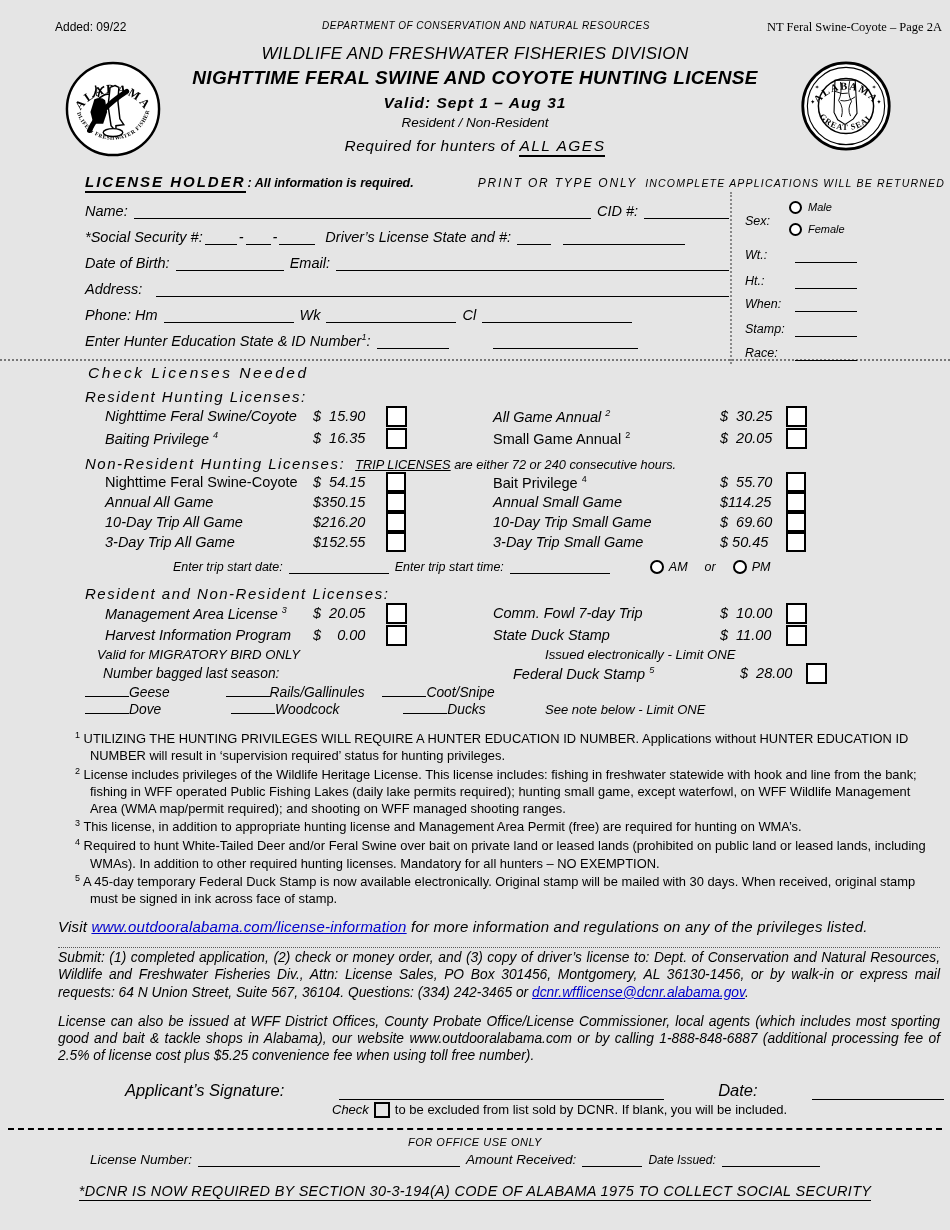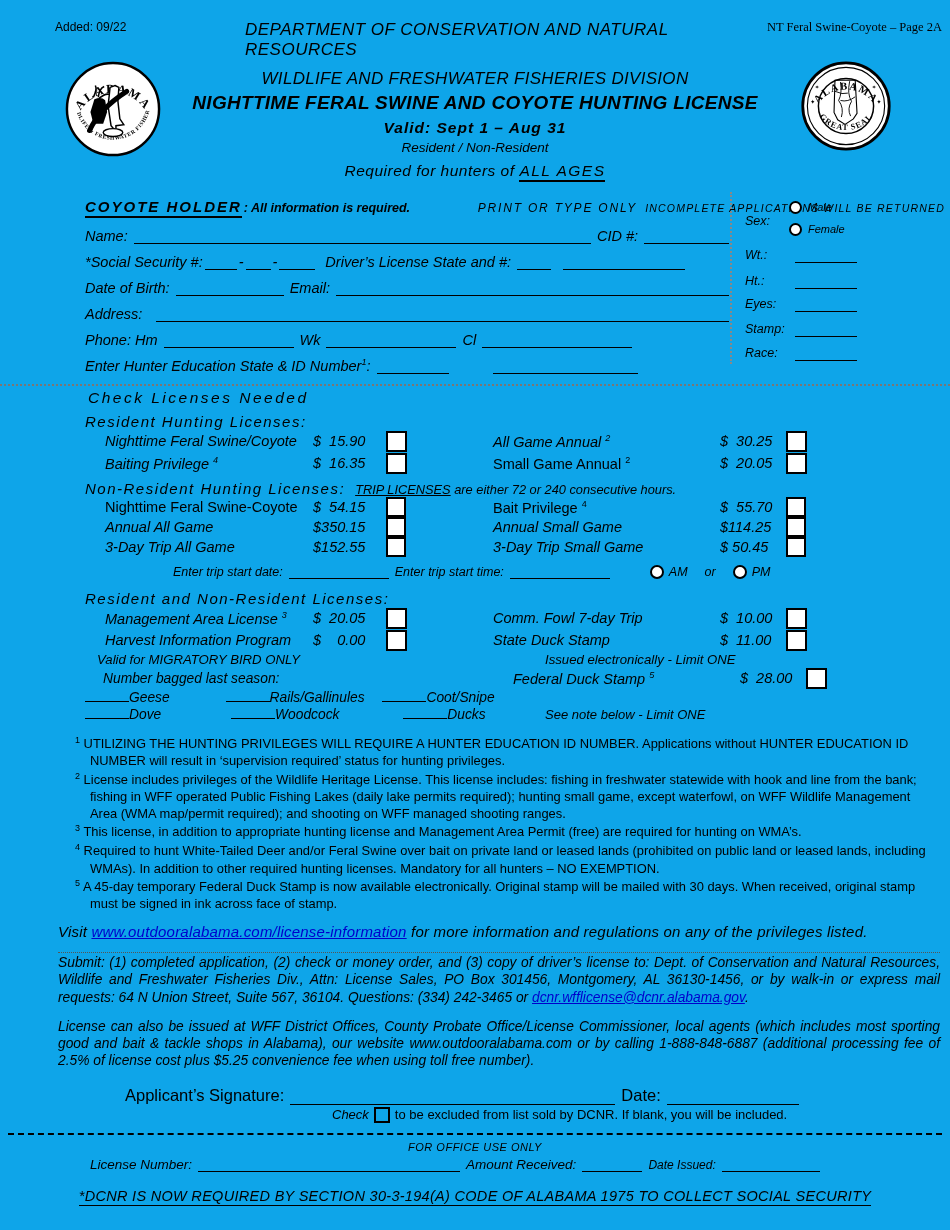--- a/index.html
+++ b/index.html
@@ -1,25 +1,25 @@
 <!DOCTYPE html>
 <html><head>
 <meta charset="utf-8">
 <style>
   * { margin:0; padding:0; box-sizing:border-box; }
   html,body { background:#fff; }
   body { width:950px; font-family:"Liberation Sans",sans-serif; color:#000; }
-  .page { position:relative; width:950px; height:1230px; overflow:hidden; background:#0ea5e9; padding-top:20px; }
+  .page { position:relative; width:950px; height:1230px; overflow:hidden; background:#e5e5e5; padding-top:20px; }
   .it { font-style:italic; }
   .up { font-style:normal; }
 
   
   .meta { display:flex; align-items:flex-start; padding:0 8px 0 55px; }
   .meta-left { width:190px; font-size:12px; }
-  .meta-center { flex:1; text-align:left; font-size:17px; letter-spacing:.5px; }
+  .meta-center { flex:1; text-align:center; font-size:10px; letter-spacing:.5px; }
   .meta-right { width:215px; text-align:right; font-family:"Liberation Serif",serif; font-size:12.5px; }
 
   
   .titles { text-align:center; }
   .t-division { margin-top:9px; font-size:17px; font-style:italic; letter-spacing:.3px; }
   .t-license  { margin-top:3px; font-size:19px; font-style:italic; font-weight:bold; letter-spacing:.3px; }
   .t-valid    { margin-top:5px; font-size:15.5px; font-style:italic; font-weight:bold; letter-spacing:1px; }
   .t-res      { margin-top:3px; font-size:13.5px; font-style:italic; }
   .t-req      { margin-top:7px; font-size:15.5px; font-style:italic; letter-spacing:.5px; }
   .t-req .emph { border-bottom:2px solid #000; letter-spacing:1.5px; padding-bottom:1px; }
@@ -86,21 +86,21 @@
   .fns { margin:12px 12px 0 75px; font-size:12.9px; line-height:1.3; }
   .fn { padding-left:15px; text-indent:-15px; margin-top:1px; }
 
   
   .visit { margin:10px 12px 0 58px; font-size:15px; font-style:italic; letter-spacing:.2px; }
   a.lnk { color:#0000cc; text-decoration:underline; cursor:pointer; }
   .para { margin:12px 10px 0 58px; font-size:13.8px; font-style:italic; text-align:justify; line-height:1.25; }
   .para-submit { border-top:1.5px dotted #555; padding-top:1px; }
 
   
-  .sigrow { display:flex; align-items:flex-end; margin:16px 0 0 125px; font-size:16.5px; white-space:nowrap; }
+  .sigrow { display:flex; align-items:flex-end; margin:16px 0 0 125px; font-size:16.5px; font-style:italic; white-space:nowrap;justify-content:space-between; }
   .checkrow { display:flex; align-items:center; margin:2px 0 0 332px; font-size:13px; }
   .cb-sm { display:inline-block; width:16px; height:16px; border:2px solid #000; margin:0 5px; }
 
   
   .dash { border-top:2px dashed #000; margin:10px 8px 0 8px; }
   .office-head { text-align:center; margin-top:6px; font-size:11px; font-style:italic; letter-spacing:.5px; }
   .officerow { display:flex; align-items:flex-end; margin:4px 0 0 90px; font-size:13.5px; font-style:italic; white-space:nowrap; }
   .officerow .line { height:13px; }
 
   
@@ -162,21 +162,21 @@
     <text x="11" y="48" font-size="7">✦</text>
       <text x="83" y="48" font-size="7">✦</text>
     <text x="16" y="32" font-size="6">✦</text>
       <text x="78" y="32" font-size="6">✦</text>
     <path d="M38,22 l22,0 2,36 -4,6 -9,6 -8,-5 -4,-8 z" fill="none" stroke="#000" stroke-width="1.2"></path>
     <path d="M44,24 q2,12 -2,20 q6,8 3,18 M54,23 q-3,14 2,22 q-5,8 -1,16 M38,34 q8,4 14,2 M60,40 q-8,6 -16,4" fill="none" stroke="#000" stroke-width="1"></path>
   </svg>
 
   <div class="lh">
     <div class="lh-head">
-      <span class="lh-title">COYOTE HOLDER</span>
+      <span class="lh-title">LICENSE HOLDER</span>
       <span class="lh-note">:  All information is required.</span>
       <span class="lh-print"><span>PRINT OR TYPE ONLY</span><span class="lh-print2">INCOMPLETE APPLICATIONS WILL BE RETURNED</span></span>
     </div>
 
     <div class="fields">
       <div class="frow">
         <span class="lbl">Name:</span>
         <span class="line grow"></span>
         <span class="lbl">CID #:</span>
         <span class="line" style="width:85px"></span>
@@ -218,21 +218,21 @@
 
   <div class="vdots"></div>
   <div class="side">
     <div class="side-row" style="top:16px">Sex:</div>
     <div class="side-row" style="left:52px;top:2px"><span class="radio radio-sm"></span><span class="sex-lbl">Male</span></div>
     <div class="side-row" style="left:52px;top:24px"><span class="radio radio-sm"></span><span class="sex-lbl">Female</span></div>
     <div class="side-row" style="top:50px">Wt.:</div>
       <div class="side-row" style="left:58px;top:50px"><span class="line"></span></div>
     <div class="side-row" style="top:76px">Ht.:</div>
       <div class="side-row" style="left:58px;top:76px"><span class="line"></span></div>
-    <div class="side-row" style="top:99px">Eyes:</div>
+    <div class="side-row" style="top:99px">When:</div>
       <div class="side-row" style="left:58px;top:99px"><span class="line"></span></div>
     <div class="side-row" style="top:124px">Stamp:</div>
       <div class="side-row" style="left:58px;top:124px"><span class="line"></span></div>
     <div class="side-row" style="top:148px">Race:</div>
       <div class="side-row" style="left:58px;top:148px"><span class="line"></span></div>
   </div>
 
   <div class="hdots"></div>
   <div class="chk-head">Check Licenses Needed</div>
 
@@ -267,20 +267,28 @@
       <span class="c-lab2 up"><span>Bait Privilege</span> <sup>4</sup></span>
       <span class="c-pr2">$  55.70</span>
       <span class="c-cb2"><span class="cb cb-t"></span></span>
     </div>
     <div class="lrow lrow-t">
       <span class="c-lab"><span>Annual All Game</span></span>
       <span class="c-pr">$350.15</span>
       <span class="c-cb"><span class="cb cb-t"></span></span>
       <span class="c-lab2"><span>Annual Small Game</span></span>
       <span class="c-pr2">$114.25</span>
+      <span class="c-cb2"><span class="cb cb-t"></span></span>
+    </div>
+    <div class="lrow lrow-t">
+      <span class="c-lab"><span>10-Day Trip All Game</span></span>
+      <span class="c-pr">$216.20</span>
+      <span class="c-cb"><span class="cb cb-t"></span></span>
+      <span class="c-lab2"><span>10-Day Trip Small Game</span></span>
+      <span class="c-pr2">$  69.60</span>
       <span class="c-cb2"><span class="cb cb-t"></span></span>
     </div>
     <div class="lrow lrow-t">
       <span class="c-lab"><span>3-Day Trip All Game</span></span>
       <span class="c-pr">$152.55</span>
       <span class="c-cb"><span class="cb cb-t"></span></span>
       <span class="c-lab2"><span>3-Day Trip Small Game</span></span>
       <span class="c-pr2">$ 50.45</span>
       <span class="c-cb2"><span class="cb cb-t"></span></span>
     </div>

